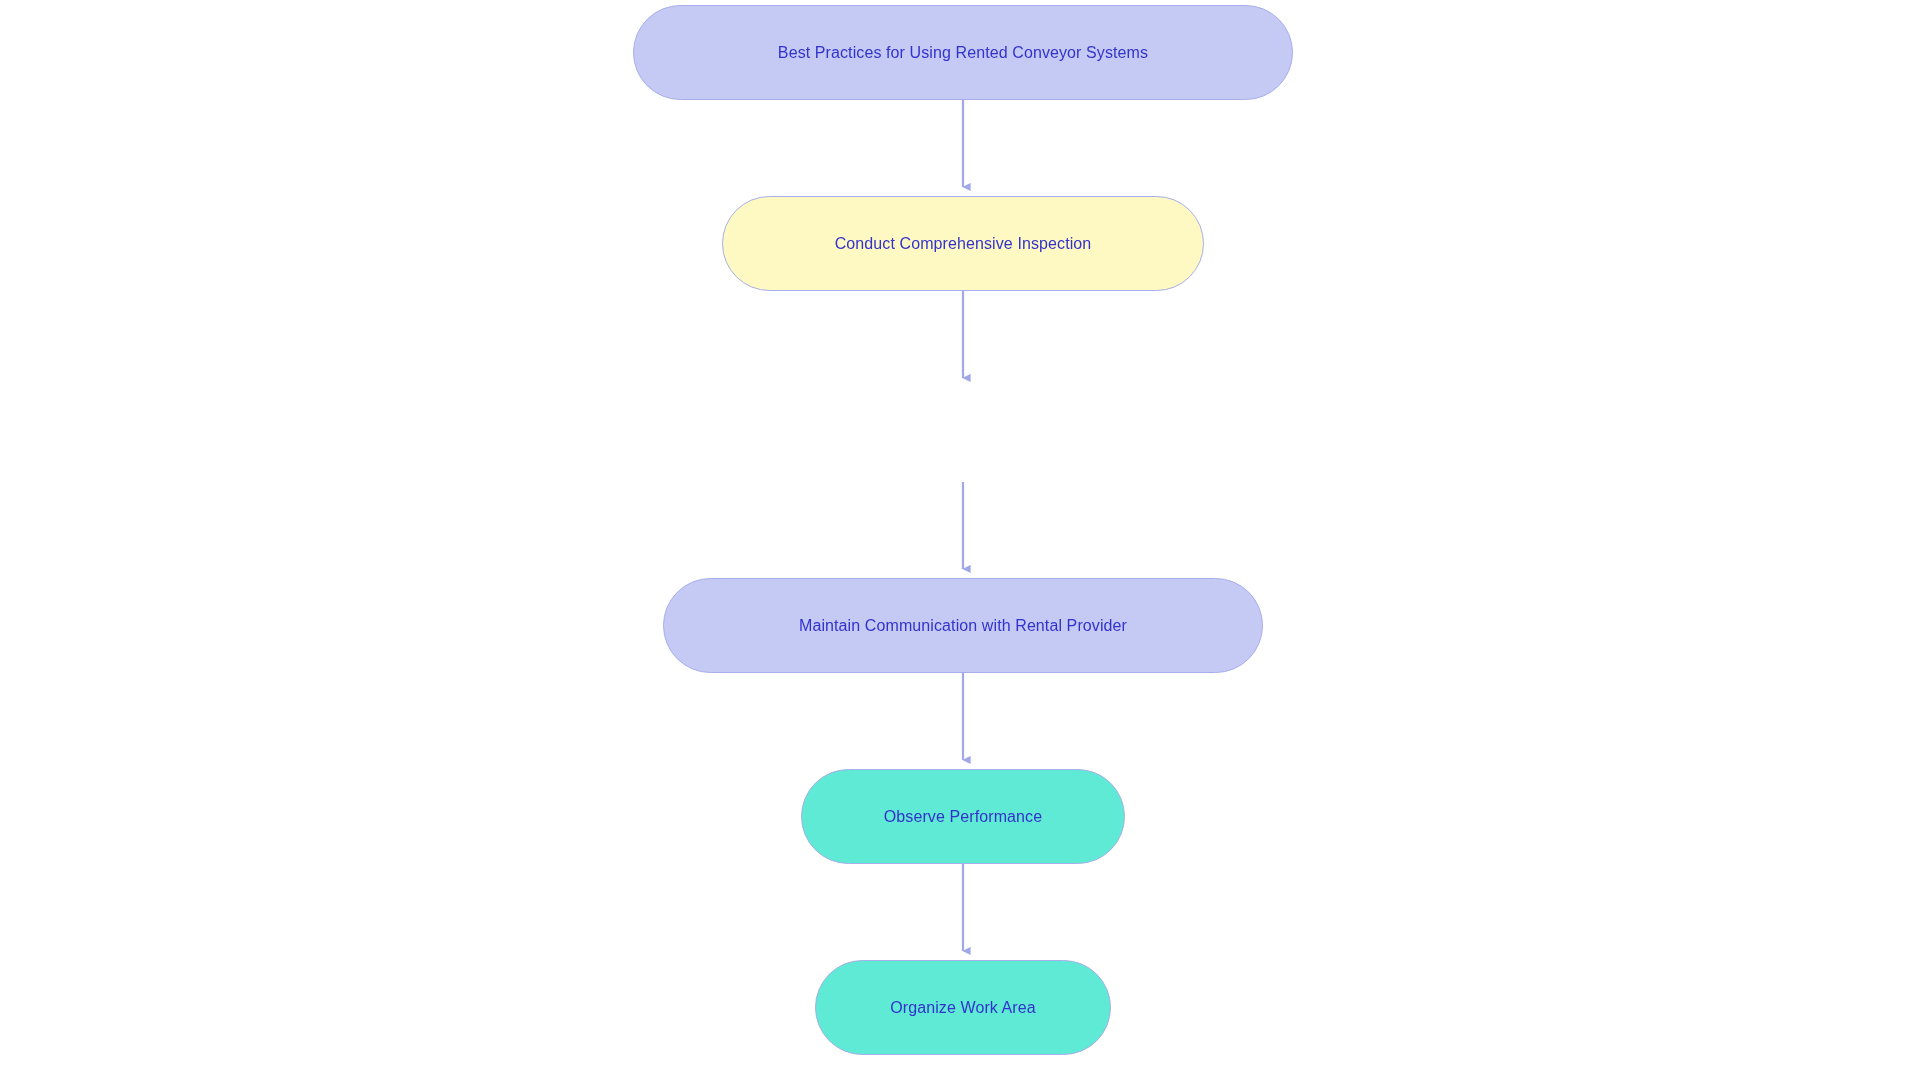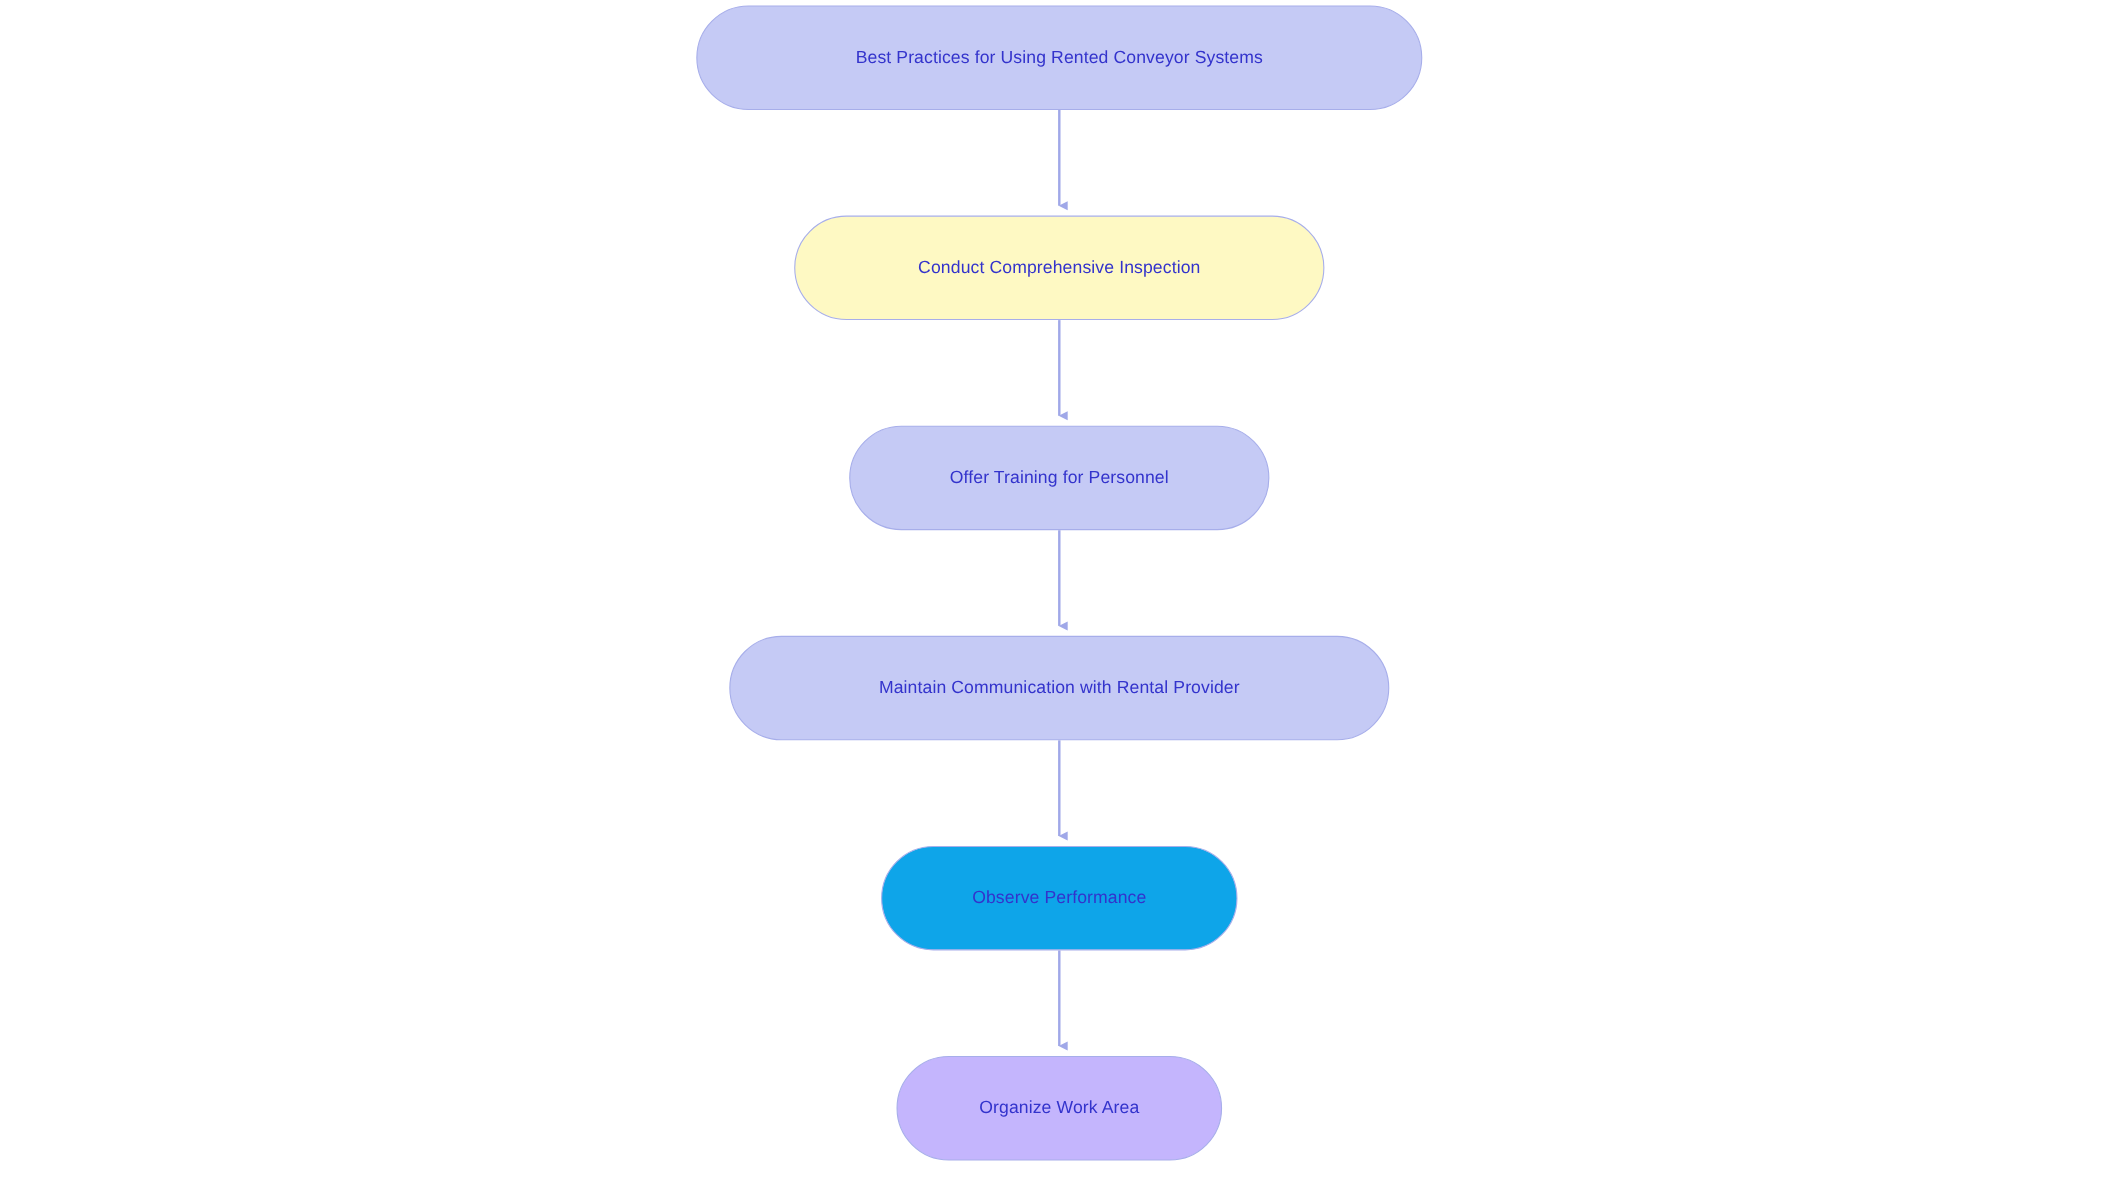--- a/index.html
+++ b/index.html
@@ -85,27 +85,24 @@
       </g>
   </svg>
 
   <div id="node-layer">
       <div class="flow-node" style="left: 633px; top: 5px; width: 660px; height: 95px; background: rgb(197, 202, 245); border-color: rgb(167, 174, 234);">
         <span class="flow-node-label" style="color: rgb(51, 51, 204);">Best Practices for Using Rented Conveyor Systems</span>
       </div>
       <div class="flow-node" style="left: 722px; top: 196px; width: 482px; height: 95px; background: #fef9c3; border-color: rgb(167, 174, 234);">
         <span class="flow-node-label" style="color: rgb(51, 51, 204);">Conduct Comprehensive Inspection</span>
       </div>
-      <div class="flow-node" style="left: 772px; top: 387px; width: 382px; height: 95px; background: rgb(197, 202, 245); border-color: rgb(167, 174, 234);">
-        <span class="flow-node-label" style="color: rgb(51, 51, 204);">Offer Training for Personnel</span>
-      </div>
       <div class="flow-node" style="left: 663px; top: 578px; width: 600px; height: 95px; background: rgb(197, 202, 245); border-color: rgb(167, 174, 234);">
         <span class="flow-node-label" style="color: rgb(51, 51, 204);">Maintain Communication with Rental Provider</span>
       </div>
-      <div class="flow-node" style="left: 801px; top: 769px; width: 324px; height: 95px; background: #0ea5e9; border-color: rgb(167, 174, 234);">
+      <div class="flow-node" style="left: 801px; top: 769px; width: 324px; height: 95px; background: #5eead4; border-color: rgb(167, 174, 234);">
         <span class="flow-node-label" style="color: rgb(51, 51, 204);">Observe Performance</span>
       </div>
-      <div class="flow-node" style="left: 815px; top: 960px; width: 296px; height: 95px; background: #c4b5fd; border-color: rgb(167, 174, 234);">
+      <div class="flow-node" style="left: 815px; top: 960px; width: 296px; height: 95px; background: #5eead4; border-color: rgb(167, 174, 234);">
         <span class="flow-node-label" style="color: rgb(51, 51, 204);">Organize Work Area</span>
       </div>
     </div>
 
 </div>
 
 </body></html>

